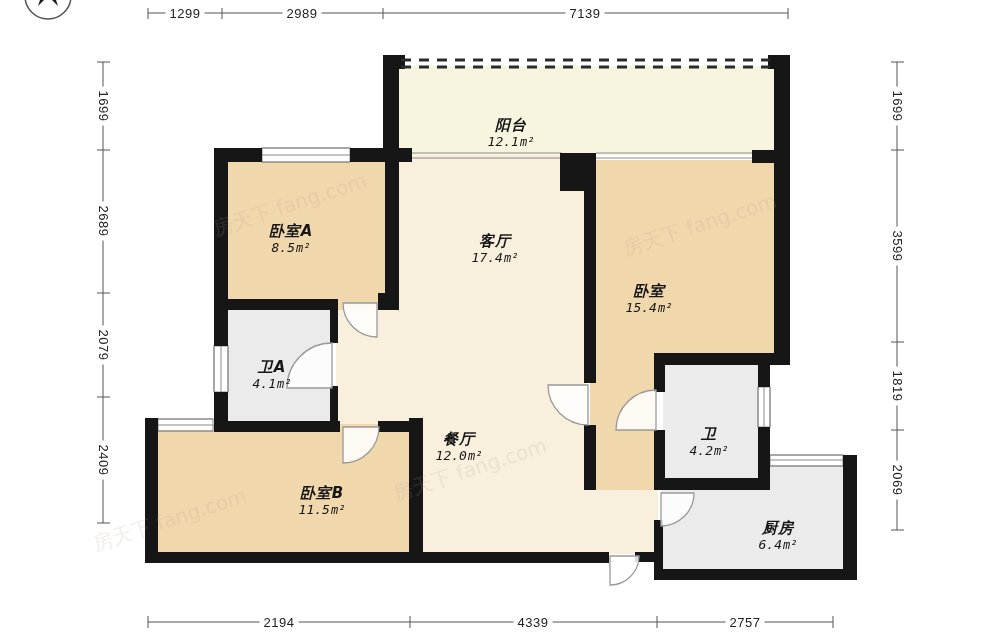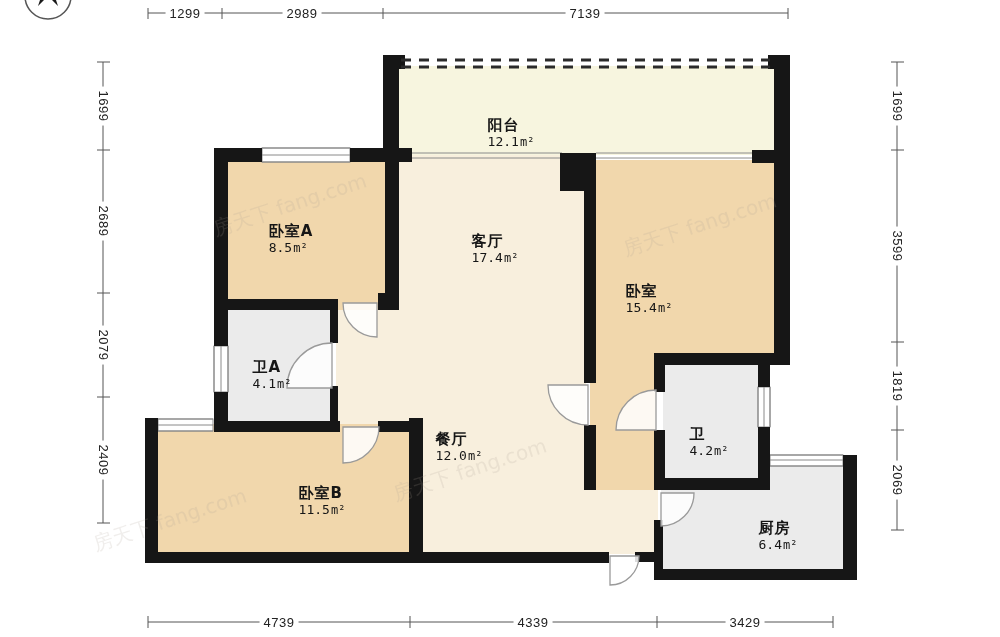--- a/index.html
+++ b/index.html
@@ -1,21 +1,21 @@
 <!DOCTYPE html>
 <html><head>
 <meta charset="utf-8">
 <style>
   html,body{margin:0;padding:0;background:#ffffff;}
   #plan{position:relative;width:1000px;height:637px;background:#ffffff;overflow:hidden;
         font-family:"DejaVu Sans",sans-serif;}
   #plan svg{position:absolute;left:0;top:0;}
 
-  .room-label{position:absolute;transform:translate(-50%,-50%);
-              line-height:1.15;white-space:nowrap;color:#161616;z-index:5;}
+  .room-label{position:absolute;transform:translate(-50%,-50%);text-align:center;
+              line-height:1.15;white-space:nowrap;color:#161616;z-index:5;font-style:italic;}
   .room-name{font-size:15px;font-weight:600;letter-spacing:1px;}
   .room-area{font-size:13px;font-weight:500;font-family:"DejaVu Sans Mono",monospace;margin-top:1px;}
   .room-area .u{font-size:12px;margin-left:1px;}
 
   .dim-label{position:absolute;transform:translate(-50%,-50%);background:#ffffff;
              padding:0 4px;font-size:13px;color:#222;letter-spacing:.5px;z-index:6;
              font-family:"Liberation Sans","DejaVu Sans",sans-serif;}
   .dim-label.vert{transform:translate(-50%,-50%) rotate(90deg);padding:0 4px;}
 
   .watermark{position:absolute;transform:translate(-50%,-50%) rotate(-18deg);
@@ -215,23 +215,23 @@
   </div>
   <div class="room-label" style="left:778px;top:537px">
     <div class="room-name">厨房</div>
     <div class="room-area"><span>6.4</span><span class="u">m²</span></div>
   </div>
 
   <span class="dim-label" style="left:185px;top:13px">1299</span>
   <span class="dim-label" style="left:302px;top:13px">2989</span>
   <span class="dim-label" style="left:585px;top:13px">7139</span>
 
-  <span class="dim-label" style="left:279px;top:622px">4739</span>
+  <span class="dim-label" style="left:279px;top:622px">2194</span>
   <span class="dim-label" style="left:533px;top:622px">4339</span>
-  <span class="dim-label" style="left:745px;top:622px">3429</span>
+  <span class="dim-label" style="left:745px;top:622px">2757</span>
 
   <span class="dim-label vert" style="left:103px;top:106px">1699</span>
   <span class="dim-label vert" style="left:103px;top:221px">2689</span>
   <span class="dim-label vert" style="left:103px;top:345px">2079</span>
   <span class="dim-label vert" style="left:103px;top:460px">2409</span>
 
   <span class="dim-label vert" style="left:897px;top:106px">1699</span>
   <span class="dim-label vert" style="left:897px;top:246px">3599</span>
   <span class="dim-label vert" style="left:897px;top:386px">1819</span>
   <span class="dim-label vert" style="left:897px;top:480px">2069</span>

